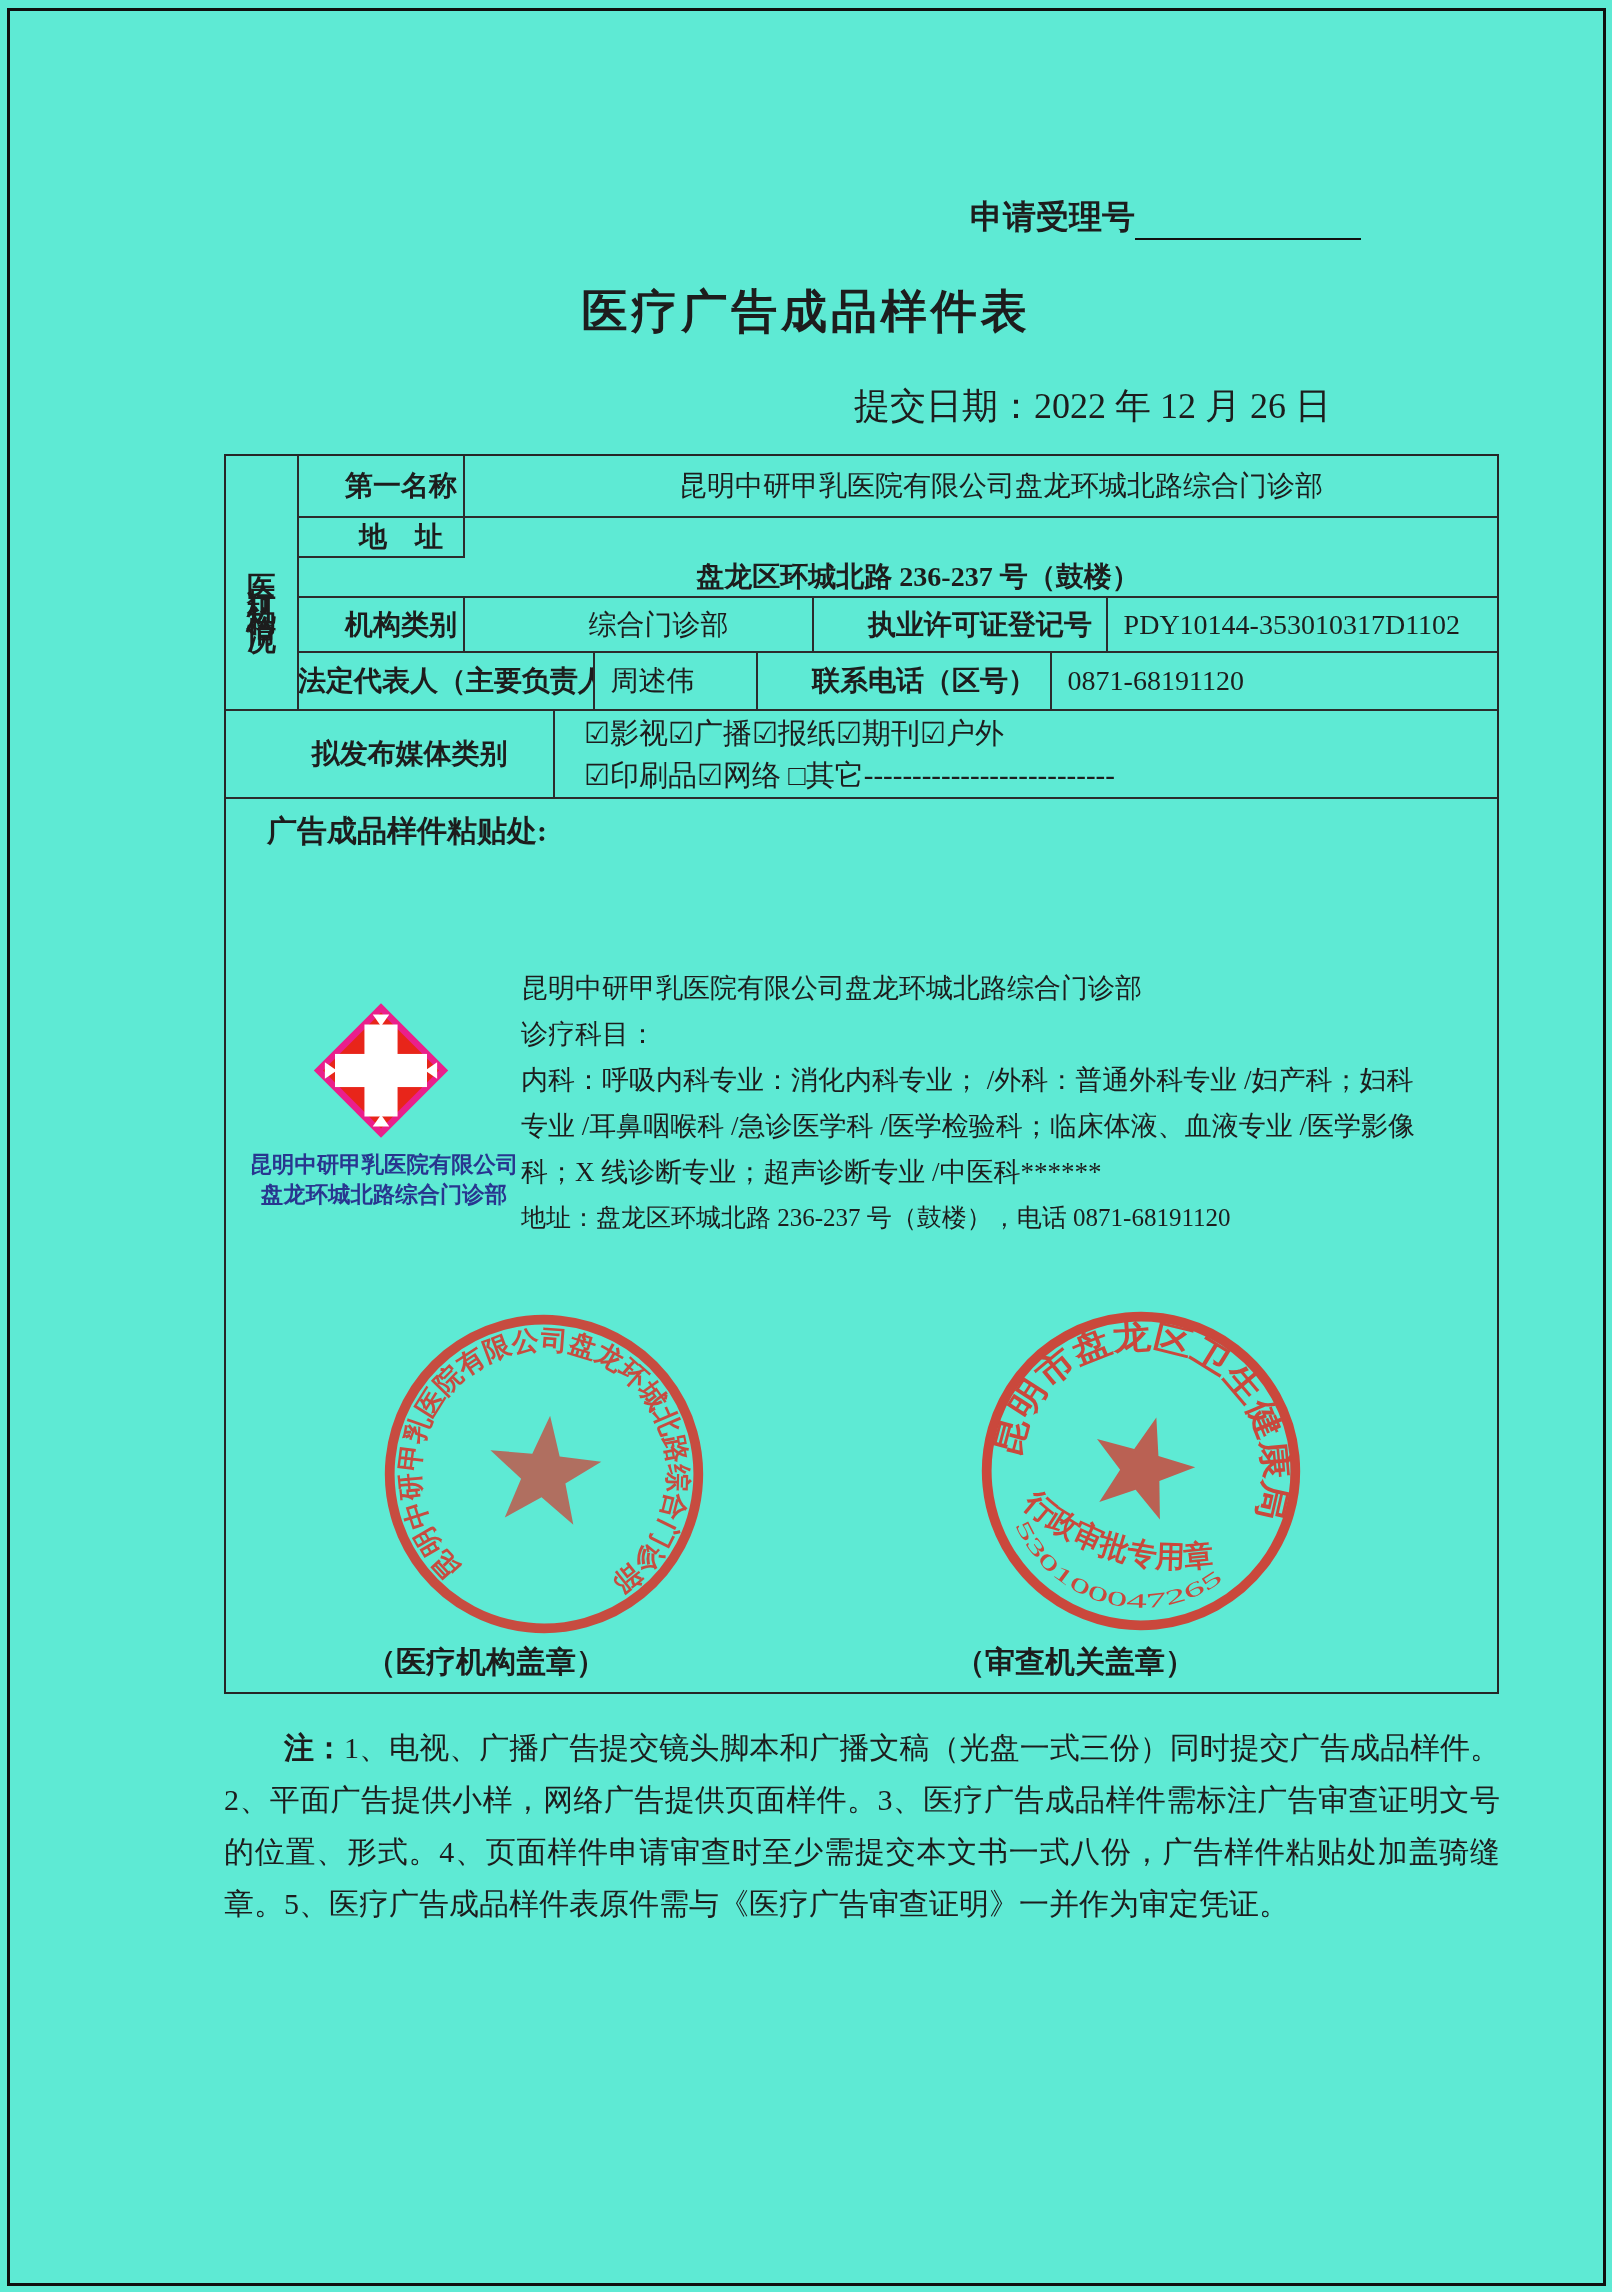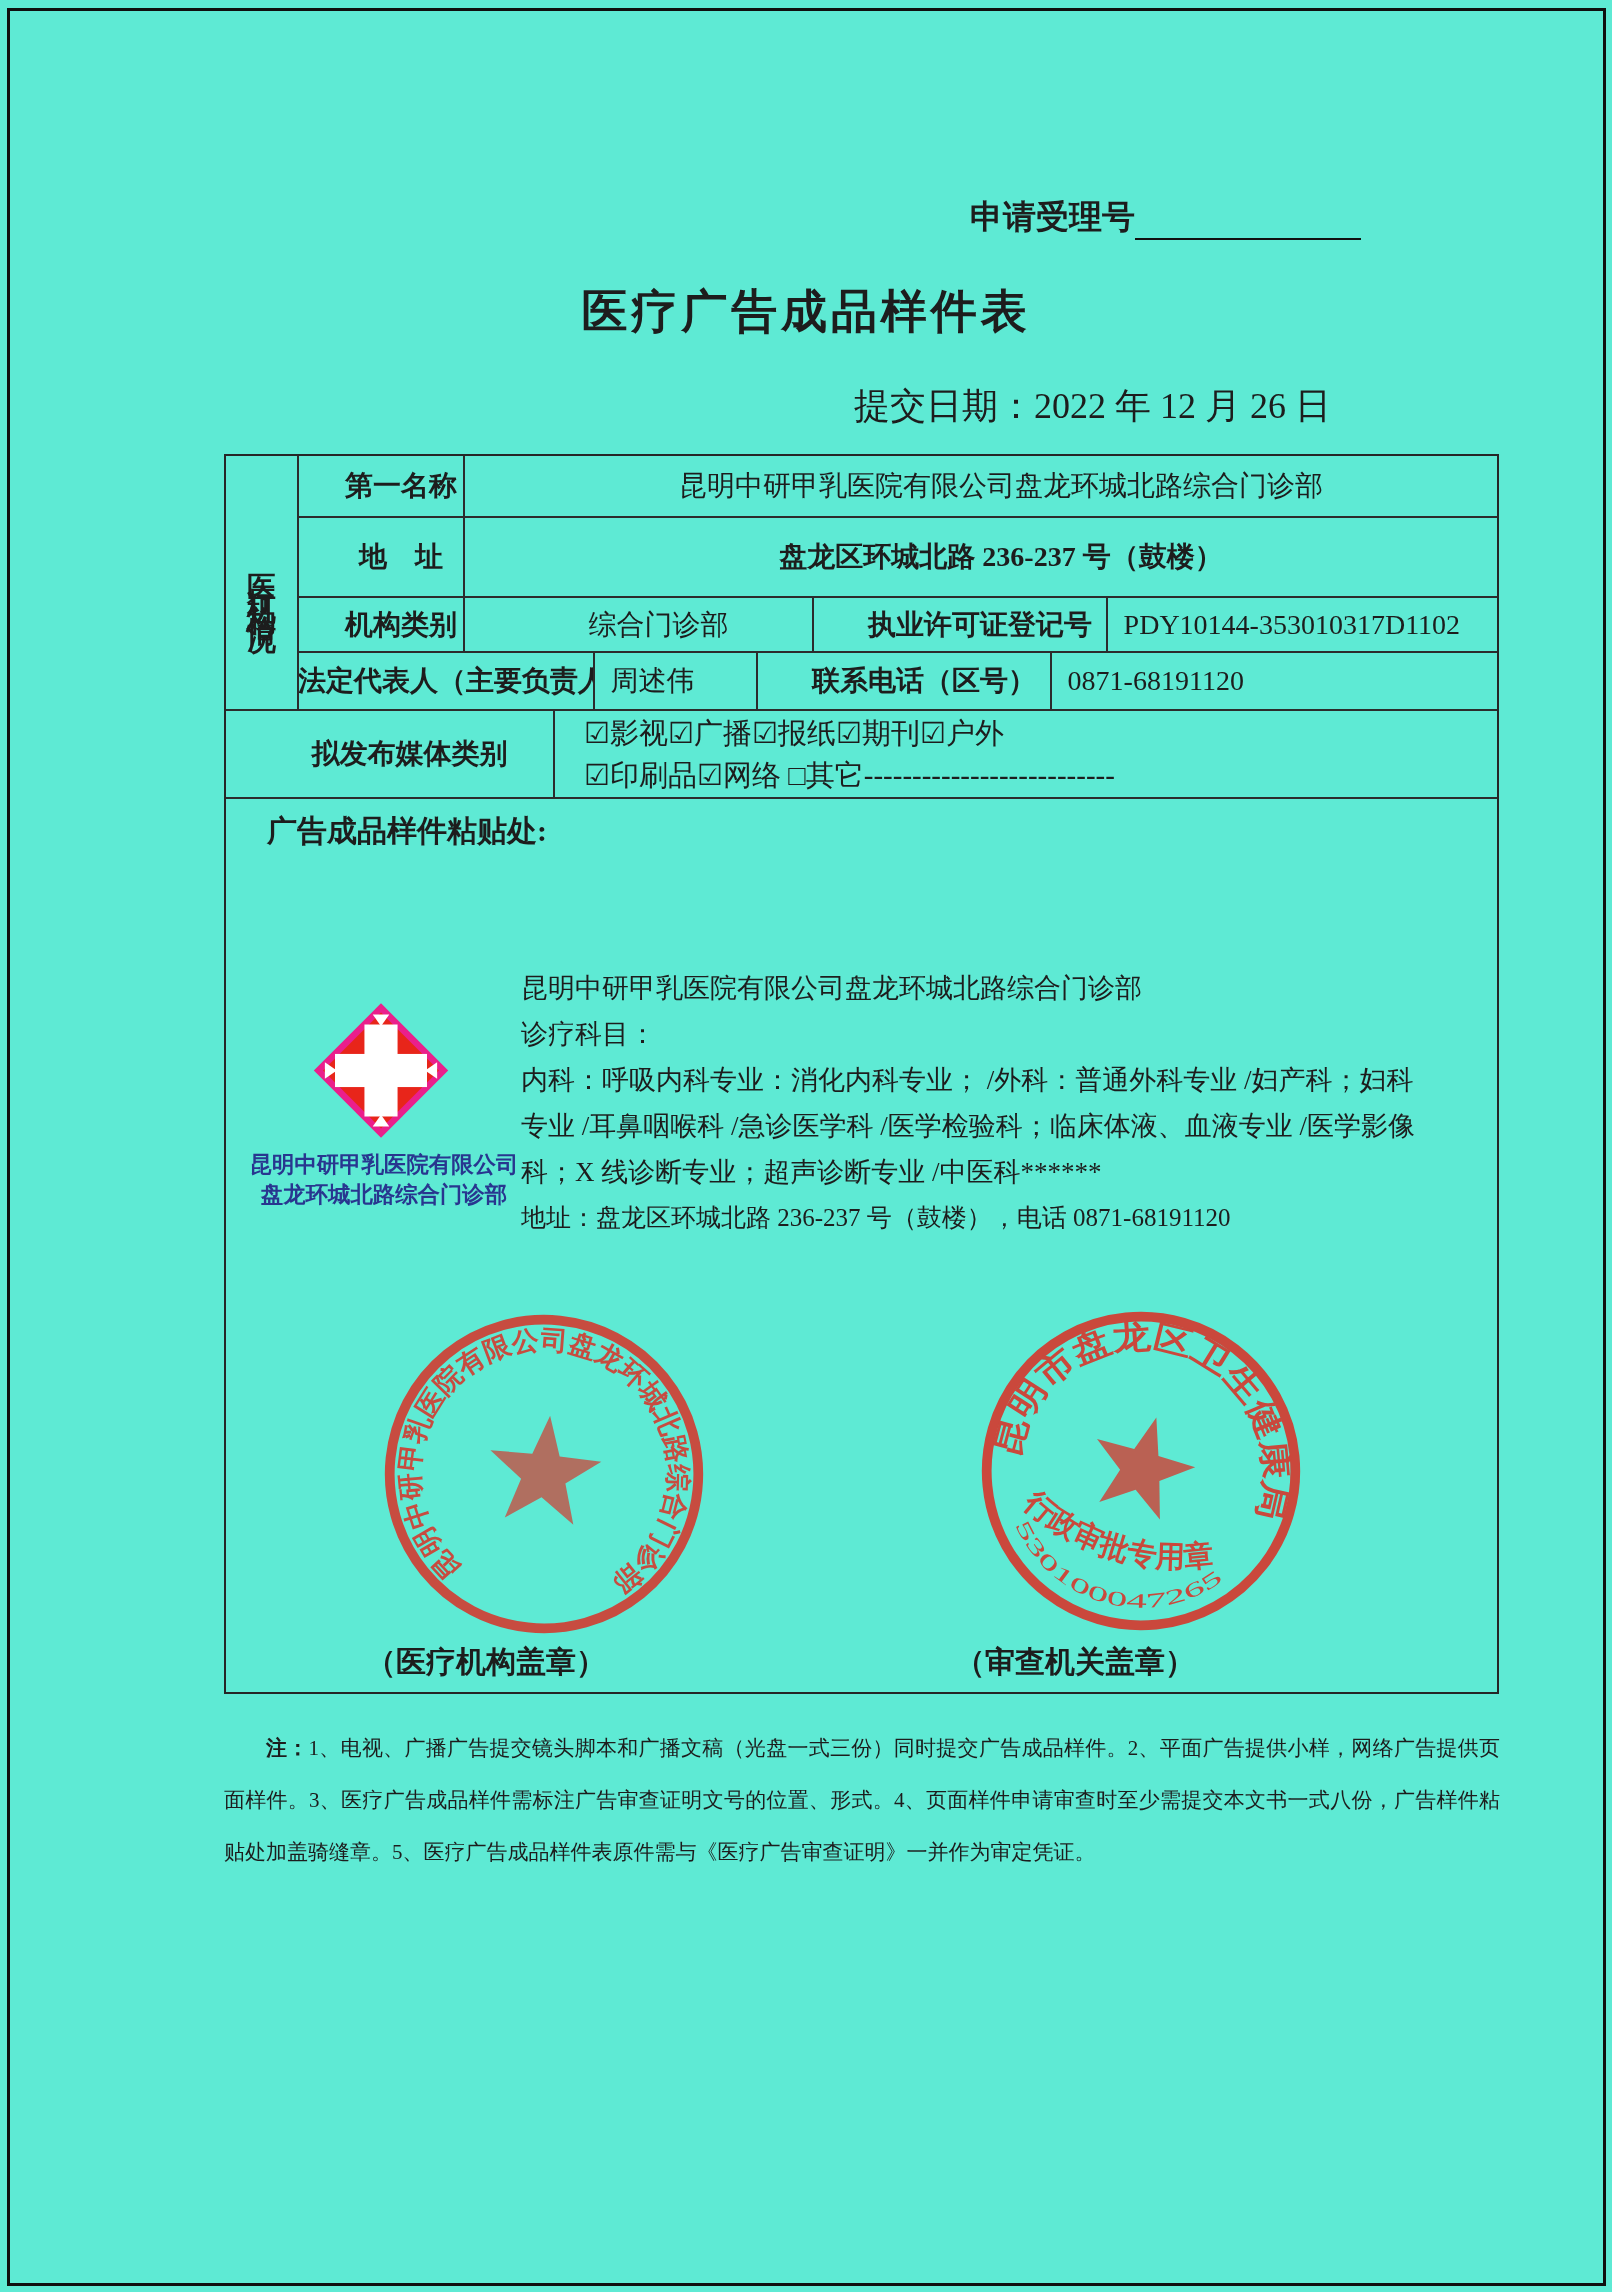--- a/index.html
+++ b/index.html
@@ -91,21 +91,21 @@
   .stamp-right{left:749px;top:506px;}
   .stamp-caption{
     position:absolute;top:843px;
     font-size:30px;font-weight:bold;white-space:nowrap;
   }
   .cap-left{left:140px;}
   .cap-right{left:729px;}
   
   .notes{
     position:absolute;left:224px;top:1722px;width:1276px;
-    font-size:21px;line-height:52px;
+    font-size:30px;line-height:52px;
     text-align:justify;text-indent:2em;
   }
   .notes .note-prefix{font-weight:bold;}
 </style>
 </head>
 <body>
 
 <div class="page">
   <div class="scan-frame"></div>
 
@@ -121,21 +121,21 @@
 
     <div class="top-section">
       <div class="vert-cell">
         <div class="vert-label">医疗机构情况</div>
       </div>
       <div class="rows-1-4">
         <div class="t-row" style="height:66px;">
           <div class="t-cell t-label" style="width:166px;">第一名称</div>
           <div class="t-cell last" style="flex:1;">昆明中研甲乳医院有限公司盘龙环城北路综合门诊部</div>
         </div>
-        <div class="t-row" style="height:86px;">
+        <div class="t-row" style="height:86px;flex-direction:column;">
           <div class="t-cell t-label" style="width:166px;">地　址</div>
           <div class="t-cell last t-label" style="flex:1;">盘龙区环城北路 236-237 号（鼓楼）</div>
         </div>
         <div class="t-row" style="height:59px;">
           <div class="t-cell t-label" style="width:166px;">机构类别</div>
           <div class="t-cell" style="width:349px;">综合门诊部</div>
           <div class="t-cell t-label" style="width:294px;">执业许可证登记号</div>
           <div class="t-cell last" style="flex:1;justify-content:flex-start;padding-left:15.6px;">PDY10144-353010317D1102</div>
         </div>
         <div class="t-row" style="height:62px;">

